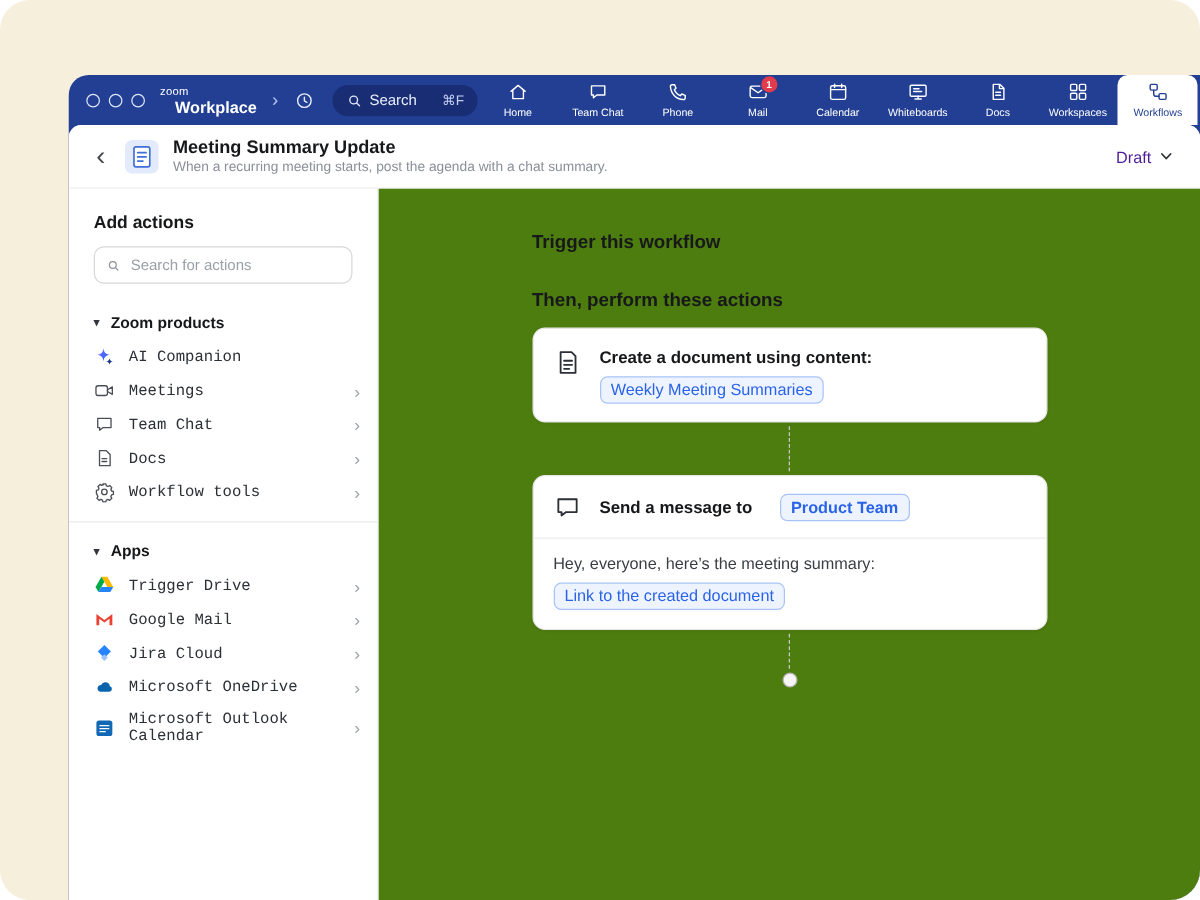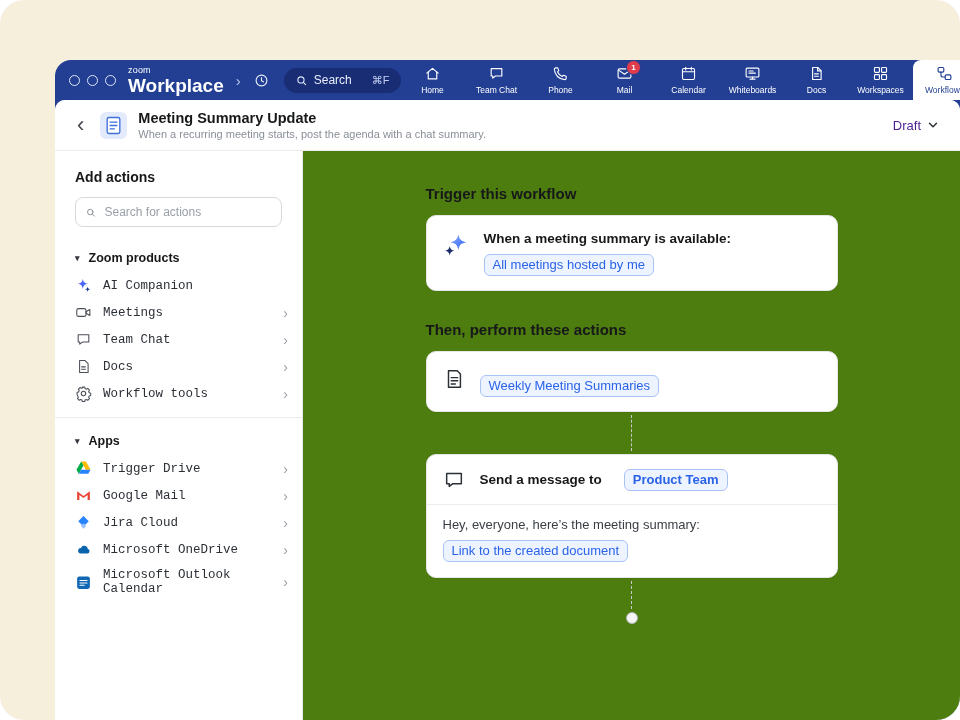--- a/index.html
+++ b/index.html
@@ -6,21 +6,21 @@
   .page{position:relative;width:960px;height:720px;background:#f6efdc;border-radius:24px;overflow:hidden;}
   .window{position:absolute;left:55px;top:60px;width:905px;height:660px;background:#223f94;
           border-top-left-radius:16px;overflow:hidden;display:flex;flex-direction:column;}
   
   .navbar{height:40px;flex:none;display:flex;align-items:stretch;padding-left:14px;color:#fff;}
   .nav-left{display:flex;align-items:center;}
   .win-dots{display:flex;gap:7px;margin-right:12px;}
   .win-dots span{width:9px;height:9px;border:1.3px solid #dfe6fb;border-radius:50%;display:inline-block;}
   .logo{line-height:1;margin-right:10px;}
   .logo-top{font-size:9px;letter-spacing:.2px;}
-  .logo-bottom{font-size:19px;font-weight:bold;margin-top:1px;}
+  .logo-bottom{font-size:13px;font-weight:bold;margin-top:1px;margin-left:12px;}
   .nav-chev{color:#b9c6ef;font-size:15px;margin:0 6px 0 2px;}
   .history-ic{display:flex;align-items:center;margin:0 6px;}
   .searchpill{display:flex;align-items:center;gap:6px;background:#182d73;border-radius:13px;height:25px;
               padding:0 11px;font-size:12px;color:#e8edfc;margin-left:8px;cursor:pointer;}
   .searchpill .kbd{margin-left:14px;color:#c3cdf2;font-size:11px;}
   .navitems{margin-left:auto;display:flex;align-items:stretch;margin-right:-20px;}
   .navitem{min-width:60px;display:flex;flex-direction:column;align-items:center;justify-content:center;
            gap:3px;color:#fff;font-size:8.5px;cursor:pointer;padding:0 2px;}
   .navitem svg{display:block;}
   .navitem.active{background:#fff;color:#223f94;border-radius:8px 8px 0 0;}
@@ -354,49 +354,32 @@
               <span class="slabel">Microsoft Outlook Calendar</span>
               <span class="schev">›</span>
             </div>
           </div>
         </aside>
 
         <main class="canvas">
           <div class="flow">
             <div class="flow-h">Trigger this workflow</div>
 
-            <div class="card simple">
-              <span class="cicon">
-                <svg width="26" height="26" viewBox="0 0 28 28">
-                    <defs>
-                      <linearGradient id="sp" x1="0" y1="0" x2="1" y2="1">
-                        <stop offset="0" stop-color="#8fb0ff"></stop>
-                        <stop offset="1" stop-color="#2a5cf0"></stop>
-                      </linearGradient>
-                    </defs>
-                    <path fill="url(#sp)" d="M16.5 2.5c1 5.6 2.9 7.5 8.5 8.5-5.6 1-7.5 2.9-8.5 8.5-1-5.6-2.9-7.5-8.5-8.5 5.6-1 7.5-2.9 8.5-8.5z"></path>
-                    <path fill="#1b2f6e" d="M7.2 15.2c.6 3.3 1.75 4.45 5.05 5.05-3.3.6-4.45 1.75-5.05 5.05-.6-3.3-1.75-4.45-5.05-5.05 3.3-.6 4.45-1.75 5.05-5.05z"></path>
-                  </svg>
-              </span>
-              <div>
-                <div class="cardline">When a meeting summary is available:</div>
-                <span class="pill">All meetings hosted by me</span>
-              </div>
-            </div>
 
             <div class="flow-h h2">Then, perform these actions</div>
 
             <div class="card simple">
               <span class="cicon">
                 <svg width="22" height="22" viewBox="0 0 24 24" fill="none" stroke="#2b2f36" stroke-width="1.6" stroke-linecap="round" stroke-linejoin="round">
                     <path d="M6 3h9.5L19 6.5V21H6z"></path>
                     <path d="M9 10.5h7M9 14h7M9 17.5h4.5"></path>
                   </svg>
               </span>
               <div>
+                <div class="cardline">Create a document using content:</div>
                 <span class="pill">Weekly Meeting Summaries</span>
               </div>
             </div>
 
             <div class="connector"></div>
 
             <div class="card">
               <div class="card-top">
                 <span class="cicon">
                   <svg width="22" height="22" viewBox="0 0 24 24" fill="none" stroke="#2b2f36" stroke-width="1.6" stroke-linejoin="round">

